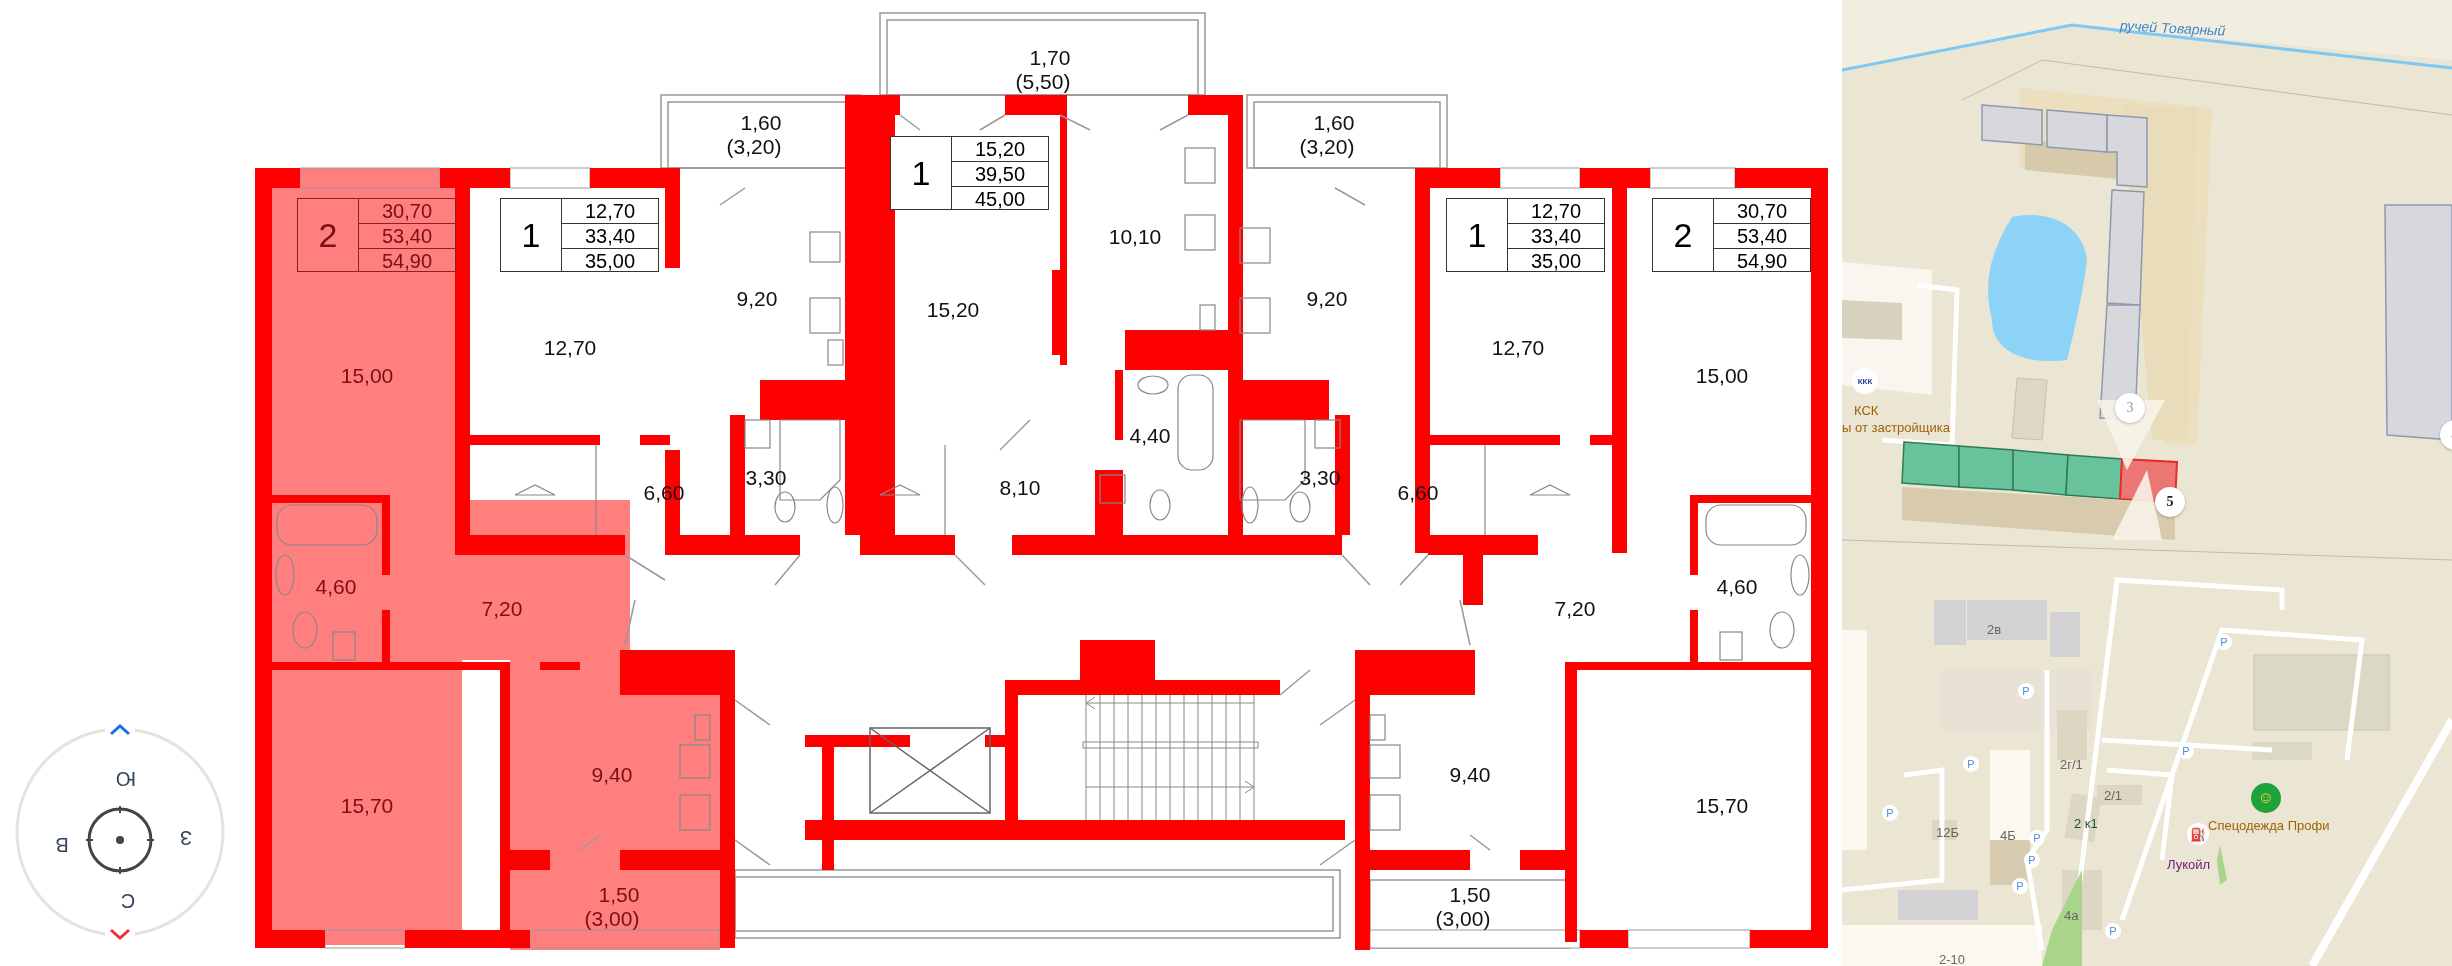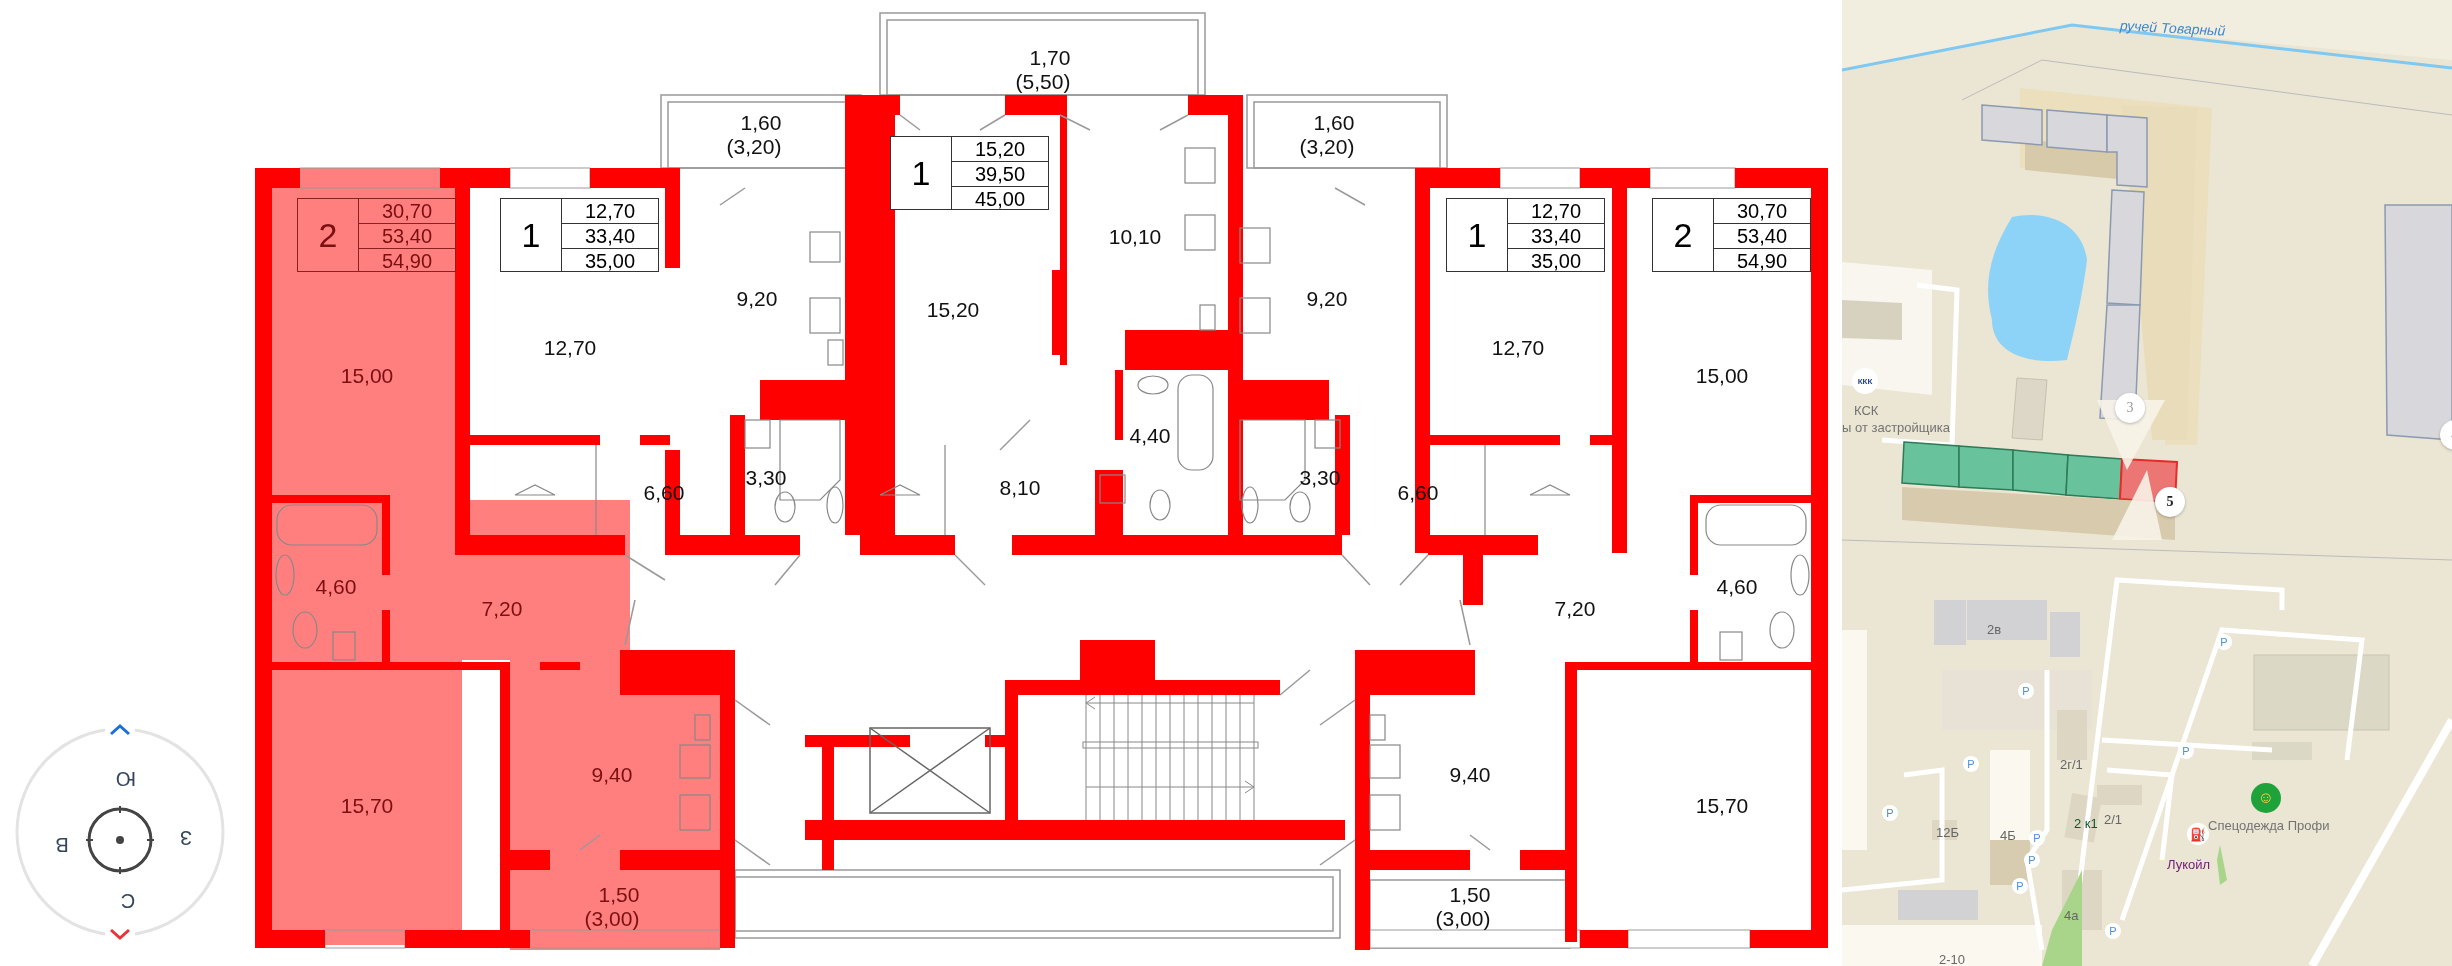--- a/index.html
+++ b/index.html
@@ -12,21 +12,21 @@
   .abox.hl{background:transparent;border-color:#8a2020;}
   .abox .rooms{width:60px;display:flex;align-items:center;justify-content:center;font-size:34px;border-right:1.5px solid #333;}
   .abox.hl .rooms{color:#7a1010;border-color:#8a2020;}
   .abox .areas{display:flex;flex-direction:column;width:96px;}
   .abox .areas span{height:24px;line-height:24px;font-size:20px;text-align:center;border-bottom:1.5px solid #333;}
   .abox .areas span:last-child{border-bottom:none;}
   .abox.hl .areas span{color:#7a1010;border-color:#8a2020;}
   #compass{position:absolute;left:10px;top:722px;width:220px;height:220px;}
   .cl{position:absolute;font-size:20px;color:#33465c;transform:translate(-50%,-50%) rotate(180deg);}
   #map{position:absolute;left:1842px;top:0;width:610px;height:966px;background:#ebe5d3;overflow:hidden;}
-  .mtxt{position:absolute;font-size:13px;color:#737373;white-space:nowrap;}
+  .mtxt{position:absolute;font-size:13px;color:#a16207;white-space:nowrap;}
   .pin{position:absolute;width:30px;height:30px;border-radius:50%;background:#fff;box-shadow:0 1px 3px rgba(0,0,0,.25);display:flex;align-items:center;justify-content:center;font-size:14px;font-family:"Liberation Serif",serif;font-weight:bold;color:#222;}
   .park{position:absolute;width:16px;height:16px;border-radius:50%;background:#fff;color:#4a90d9;font-size:11px;display:flex;align-items:center;justify-content:center;}
 </style>
 </head>
 <body>
 
 <div id="plan">
   <svg width="1842" height="966" viewBox="0 0 1842 966">
 
     <g>
@@ -415,21 +415,21 @@
 
   <div class="pin" style="left:273px;top:393px;color:#999;font-weight:normal;">3</div>
   <div class="pin" style="left:313px;top:487px;">5</div>
   <div class="pin" style="left:598px;top:420px;">4</div>
 
   <div class="mtxt" style="left:145px;top:622px;color:#666;">2в</div>
   <div class="mtxt" style="left:218px;top:740px;color:#666;margin-top:17px;">2г/1</div>
   <div class="mtxt" style="left:158px;top:828px;color:#666;">4Б</div>
   <div class="mtxt" style="left:94px;top:825px;color:#666;">12Б</div>
   <div class="mtxt" style="left:232px;top:816px;color:#14532d;">2 к1</div>
-  <div class="mtxt" style="left:262px;top:788px;color:#666;margin-top:24px;">2/1</div>
+  <div class="mtxt" style="left:262px;top:788px;color:#666;">2/1</div>
   <div class="mtxt" style="left:222px;top:908px;color:#666;">4а</div>
   <div class="mtxt" style="left:97px;top:952px;color:#666;">2-10</div>
 
   <div class="park" style="left:176px;top:683px;">P</div>
   <div class="park" style="left:374px;top:634px;">P</div>
   <div class="park" style="left:336px;top:743px;">P</div>
   <div class="park" style="left:121px;top:756px;">P</div>
   <div class="park" style="left:40px;top:805px;">P</div>
   <div class="park" style="left:187px;top:830px;">P</div>
   <div class="park" style="left:182px;top:852px;">P</div>

